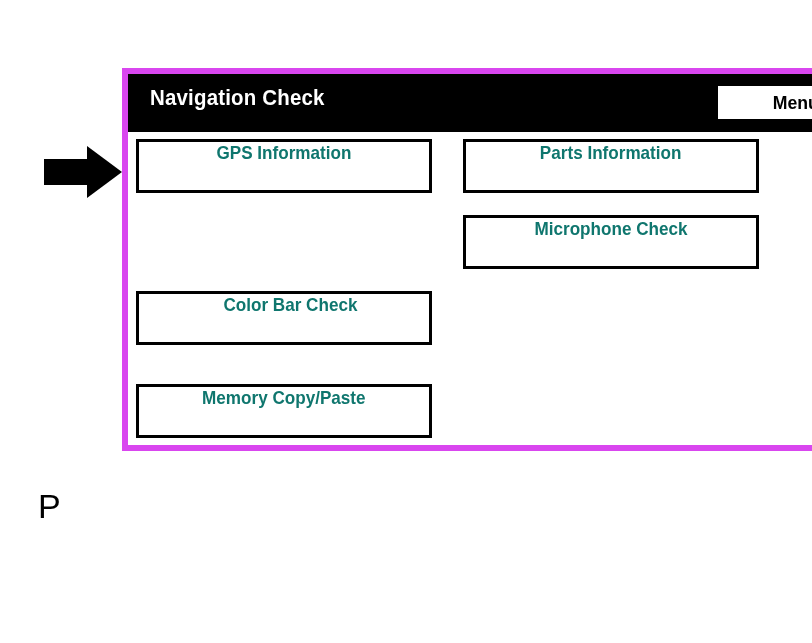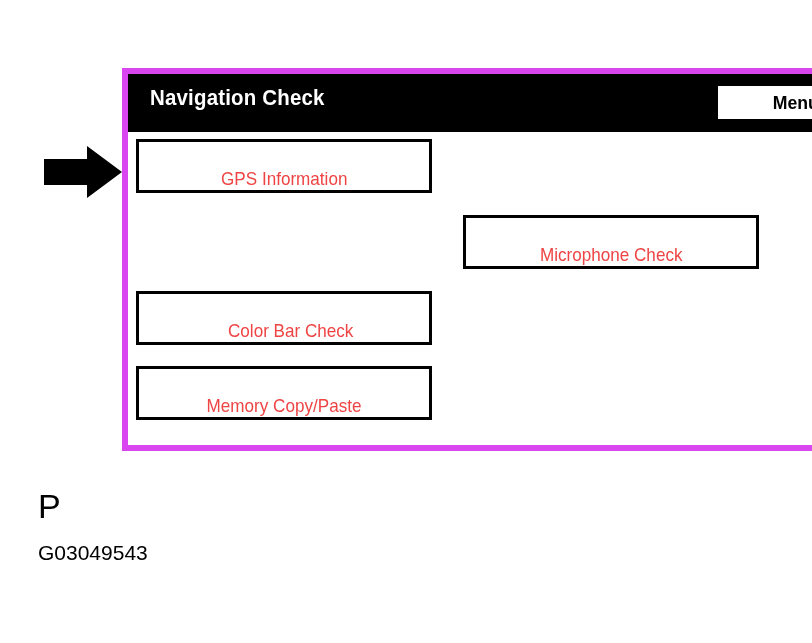--- a/index.html
+++ b/index.html
@@ -106,42 +106,42 @@
     right: 0;
     bottom: 0;
   }
 
   .nav-btn {
     position: absolute;
     background: #ffffff;
     border: 3px solid #000000;
     box-sizing: border-box;
     display: flex;
-    align-items: flex-end;
+    align-items: flex-start;
     justify-content: center;
     font-size: 19px;
-    font-weight: normal;
-    color: #ef4444;
+    font-weight: bold;
+    color: #0f766e;
     font-family: "Liberation Sans", sans-serif;
     width: 296px;
     height: 54px;
   }
   .nav-btn span {
     transform: scaleX(0.9);
     display: inline-block;
     white-space: nowrap;
   }
 
   .col-left  { left: 8px; }
   .col-right { left: 335px; }
 
   .row-1 { top: 7px; }
   .row-2 { top: 83px; }
   .row-3 { top: 159px; padding-left: 13px; }
-  .row-4 { top: 234px; }
+  .row-4 { top: 252px; }
 
   
   #caption-block {
     position: absolute;
     left: 38px;
     top: 486px;
     font-family: "Liberation Sans", sans-serif;
     color: #000000;
   }
   #caption-letter {
@@ -172,34 +172,36 @@
       <span>Menu</span>
     </div>
   </div>
 
   <div id="button-grid">
 
     <div class="nav-btn col-left row-1">
       <span>GPS Information</span>
     </div>
 
+    <div class="nav-btn col-right row-1">
+      <span>Parts Information</span>
+    </div>
 
 
     <div class="nav-btn col-right row-2">
       <span>Microphone Check</span>
     </div>
 
     <div class="nav-btn col-left row-3">
       <span>Color Bar Check</span>
     </div>
 
 
     <div class="nav-btn col-left row-4">
       <span>Memory Copy/Paste</span>
     </div>
 
   </div>
 </div>
 
 <div id="caption-block">
   <div id="caption-letter">P</div>
-  <div id="caption-code">G03049543</div>
 </div>
 
 </body></html>

